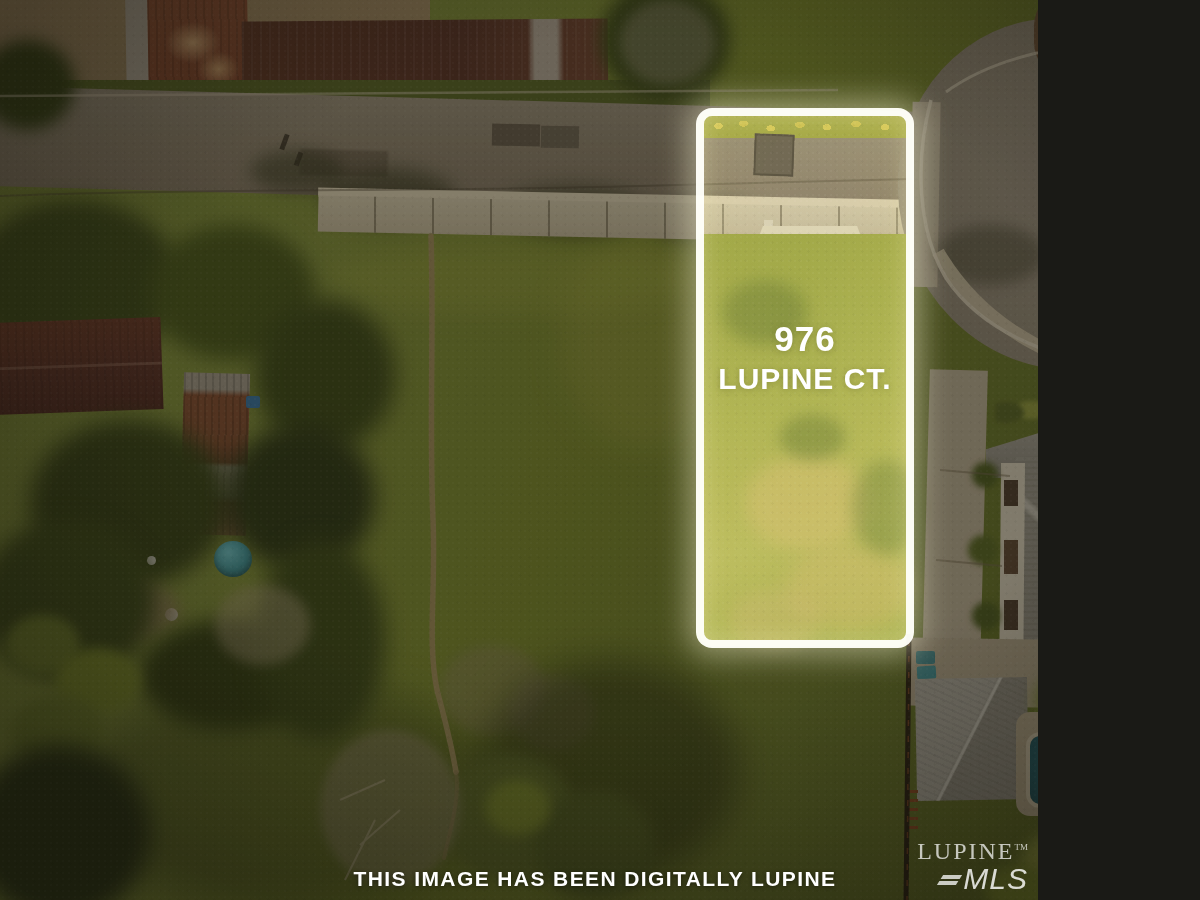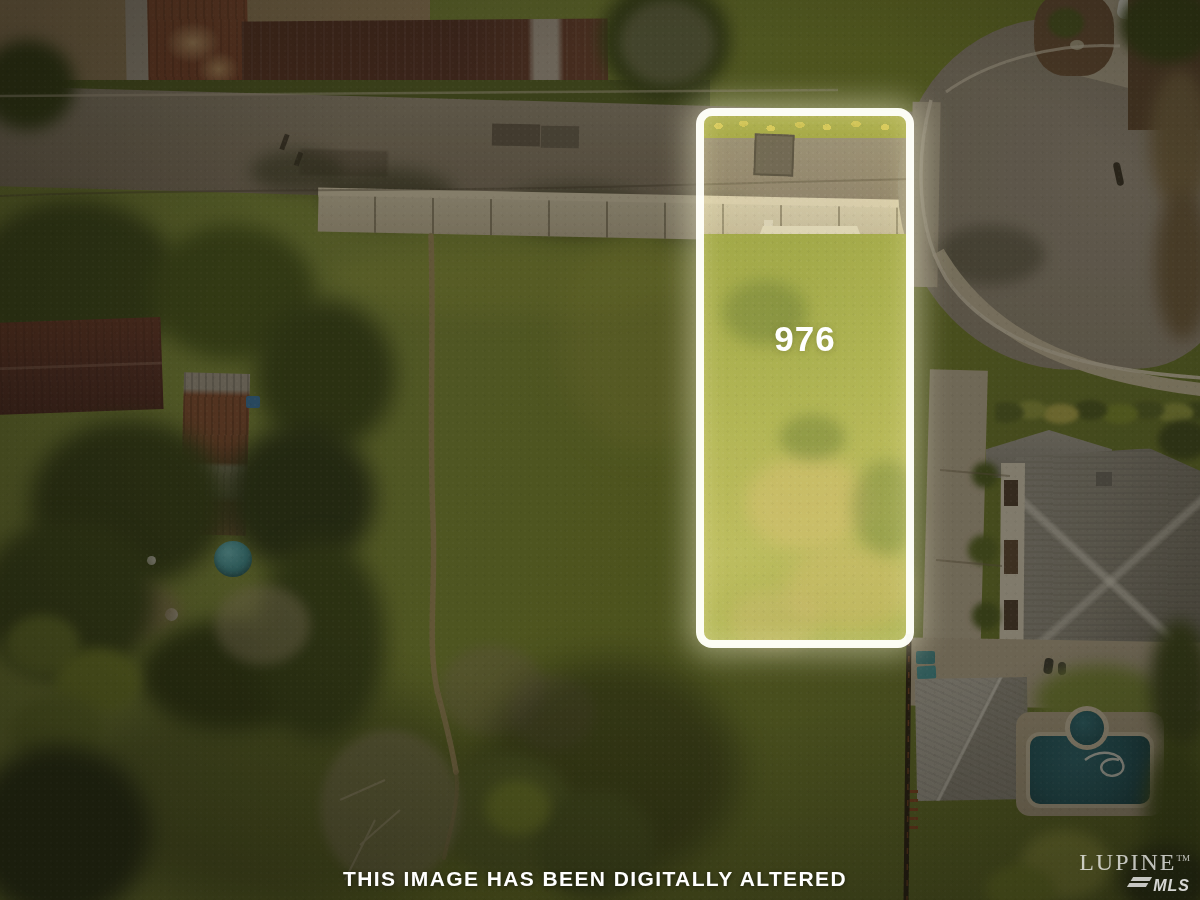--- a/index.html
+++ b/index.html
@@ -1,16 +1,16 @@
 <!DOCTYPE html>
 <html><head>
 <meta charset="utf-8">
 <style>
   html,body{margin:0;padding:0;background:#1a1a16;}
-  .stage{position:relative;width:1200px;height:900px;overflow:hidden;
+  .stage{position:relative;width:1038px;height:900px;overflow:hidden;
          font-family:"Liberation Sans",sans-serif;background:#b91c1c;}
   .p{position:absolute;}
   .blob{position:absolute;border-radius:50%;}
   svg.lines{position:absolute;left:0;top:0;width:1200px;height:900px;pointer-events:none;}
 
   
   .lot{position:absolute;left:696px;top:108px;width:218px;height:540px;box-sizing:border-box;
        border:8px solid rgba(255,255,250,.97);border-radius:16px;
        background:radial-gradient(ellipse at 50% 42%, rgba(255,246,180,.10), rgba(250,236,150,.17) 88%);
        box-shadow:0 0 30px 8px rgba(255,250,215,.45),
@@ -25,21 +25,21 @@
   .badge{position:absolute;left:2px;bottom:2px;height:37px;line-height:37px;padding:0 17px;
          background:rgba(234,232,225,.95);border-radius:20px;color:#2d2d2b;font-size:25px;
          letter-spacing:.2px;white-space:nowrap;}
   .banner{position:absolute;left:595px;bottom:9px;transform:translateX(-50%);color:#ffffff;
           font-size:21px;font-weight:800;letter-spacing:1.4px;white-space:nowrap;
           text-shadow:0 1px 4px rgba(0,0,0,.45);}
   .logo{position:absolute;right:10px;bottom:6px;text-align:right;line-height:1;}
   .logo-top{font-family:"Liberation Serif",serif;font-size:24px;letter-spacing:2px;
             color:rgba(255,255,255,.72);}
   .logo-top sup{font-size:9px;letter-spacing:0;vertical-align:9px;}
-  .logo-bottom{margin-top:1px;font-size:16px;font-weight:bold;font-style:italic;
+  .logo-bottom{margin-top:1px;font-size:30px;font-weight:normal;font-style:italic;
                letter-spacing:1px;color:rgba(255,255,255,.82);text-align:right;}
   .mls-stripes{display:inline-block;transform:skewX(-32deg);margin-right:4px;vertical-align:2px;}
   .mls-stripes i{display:block;width:19px;height:4px;background:rgba(255,255,255,.75);margin:2px 0;}
 
   .vignette{position:absolute;inset:0;
     background:radial-gradient(ellipse 75% 65% at 60% 42%, transparent 58%, rgba(8,6,3,.30) 100%);}
   .warm{position:absolute;inset:0;background:rgba(150,118,40,.05);}
   .grain{position:absolute;inset:0;opacity:.75;
     background-image:radial-gradient(rgba(255,255,255,.05) 1px, transparent 1.3px),
                      radial-gradient(rgba(0,0,0,.05) 1px, transparent 1.3px);
@@ -235,22 +235,23 @@
 
     <div class="warm"></div>
     <div class="grain"></div>
   </div>
 
   <div class="vignette"></div>
 
   <div class="lot">
     <div class="lot-label">
       <div class="l1">976</div>
+      <div class="l2">LUPINE CT.</div>
     </div>
   </div>
 
-  <div class="banner">THIS IMAGE HAS BEEN DIGITALLY ALTERED</div>
+  <div class="banner">THIS IMAGE HAS BEEN DIGITALLY LUPINE</div>
   <div class="logo">
     <div class="logo-top"><span>LUPINE</span><sup>TM</sup></div>
     <div class="logo-bottom"><span class="mls-stripes"><i></i><i></i></span><span>MLS</span></div>
   </div>
 
 </div>
 
 </body></html>

